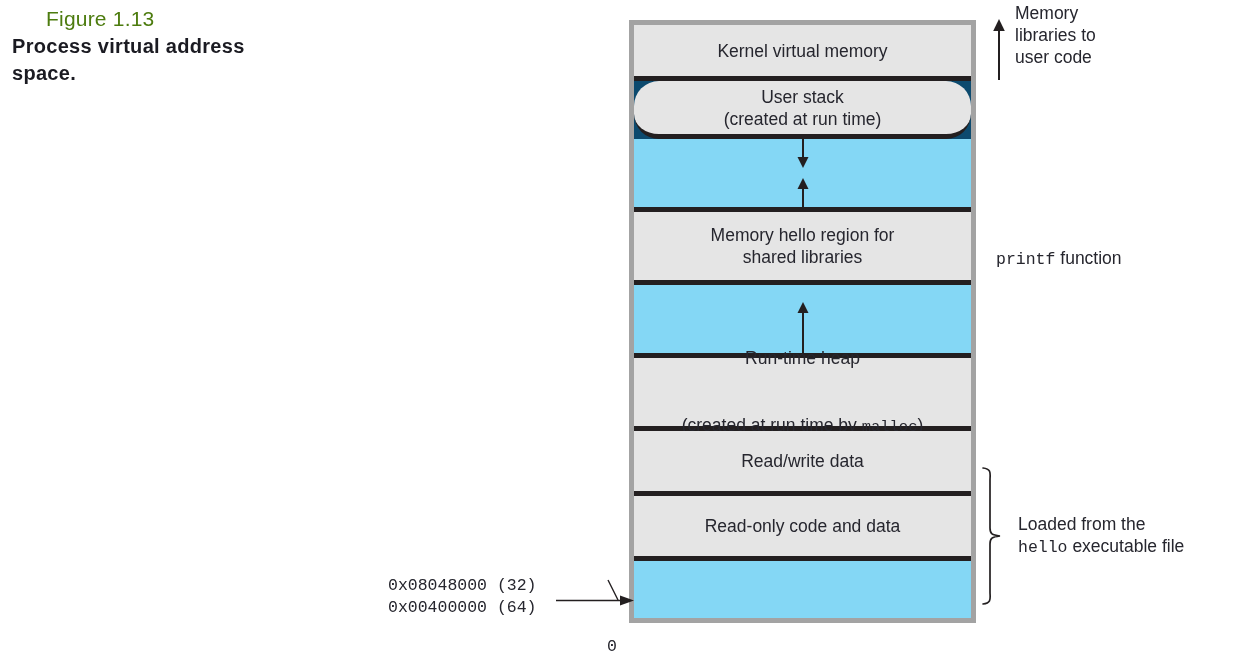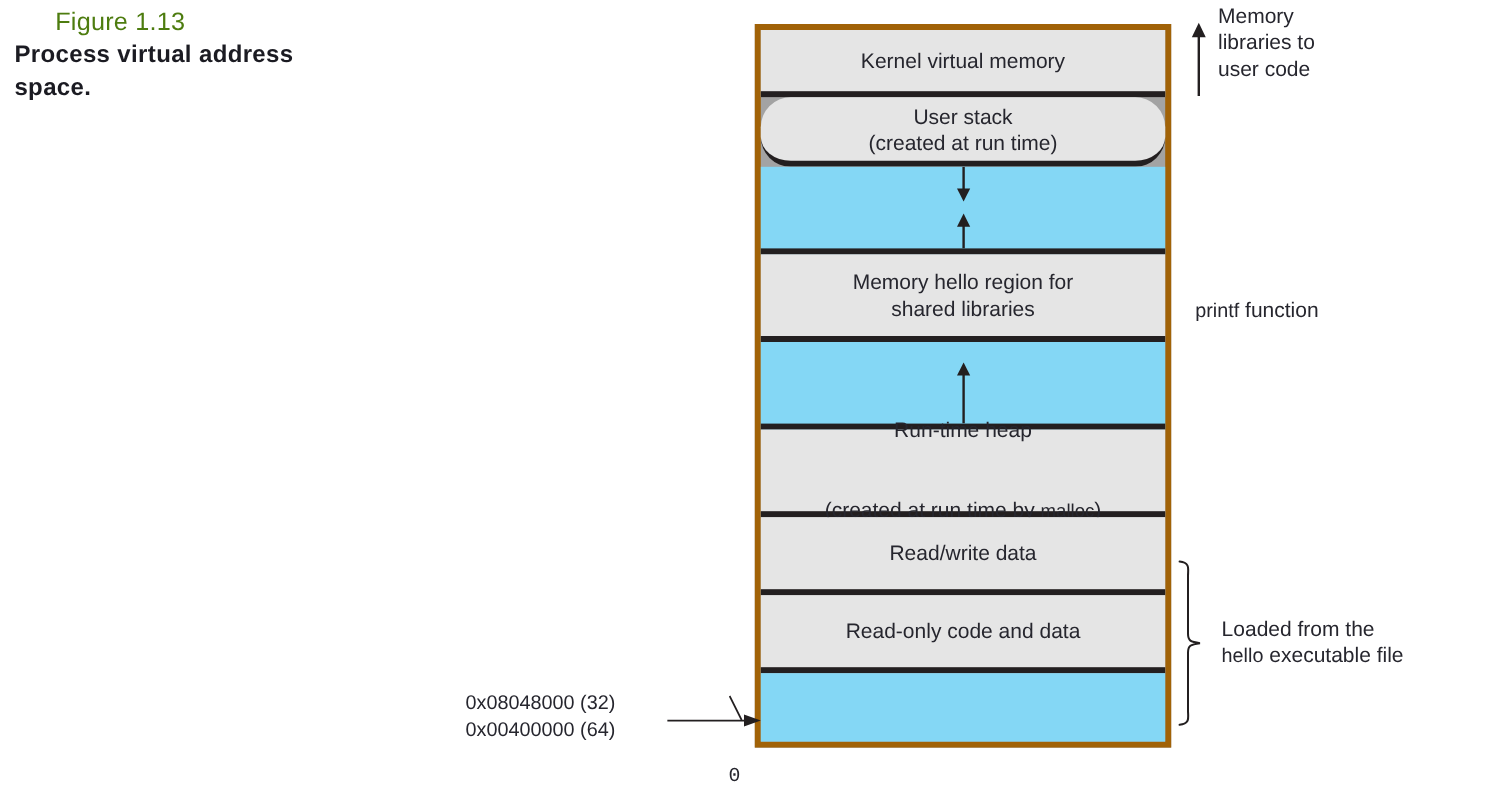--- a/index.html
+++ b/index.html
@@ -41,42 +41,42 @@
     letter-spacing: 0.3px;
     margin-top: 1px;
   }
 
   
   #diagram {
     position: absolute;
     left: 629px;
     top: 20px;
     width: 347px;
-    border: 5px solid #a16207;
+    border: 5px solid #a3a3a3;
     border-top-width: 5px;
-    background: #a3a3a3;
+    background: #0c4a6e;
   }
   .mem-box {
     position: relative;
     border-bottom: 5px solid #231f20;
     background: #e5e5e5;
     display: flex;
     flex-direction: column;
     align-items: center;
     justify-content: center;
     text-align: center;
     color: #26262e;
     font-size: 17.5px;
     line-height: 22px;
   }
   .mem-box:last-child { border-bottom: none; }
   .mem-box.blue { background: #84D7F5; }
   .mem-box .line { display: block; white-space: nowrap; }
   .mono {
-    font-family: Liberation Sans, sans-serif;
+    font-family: Liberation Mono, monospace;
     font-size: 15.5px;
   }
 
   
   .h-kernel   { height: 56px; }
   .h-stack    { height: 58px; border-radius: 25px; }
   .h-gap1     { height: 73px; }
   .h-mmap     { height: 73px; }
   .h-gap2     { height: 73px; }
   .h-heap     { height: 73px; gap: 45px; }
@@ -115,21 +115,21 @@
     left: 979px;
     top: 466px;
   }
 
   
   #addr-labels {
     position: absolute;
     left: 388px;
     top: 575px;
     text-align: left;
-    font-family: Liberation Sans, sans-serif;
+    font-family: Liberation Mono, monospace;
     font-size: 16.5px;
     line-height: 22px;
     color: #26262e;
     white-space: nowrap;
   }
   #addr-zero {
     position: absolute;
     left: 607px;
     top: 637px;
     font-family: "Liberation Mono", "DejaVu Sans Mono", monospace;

